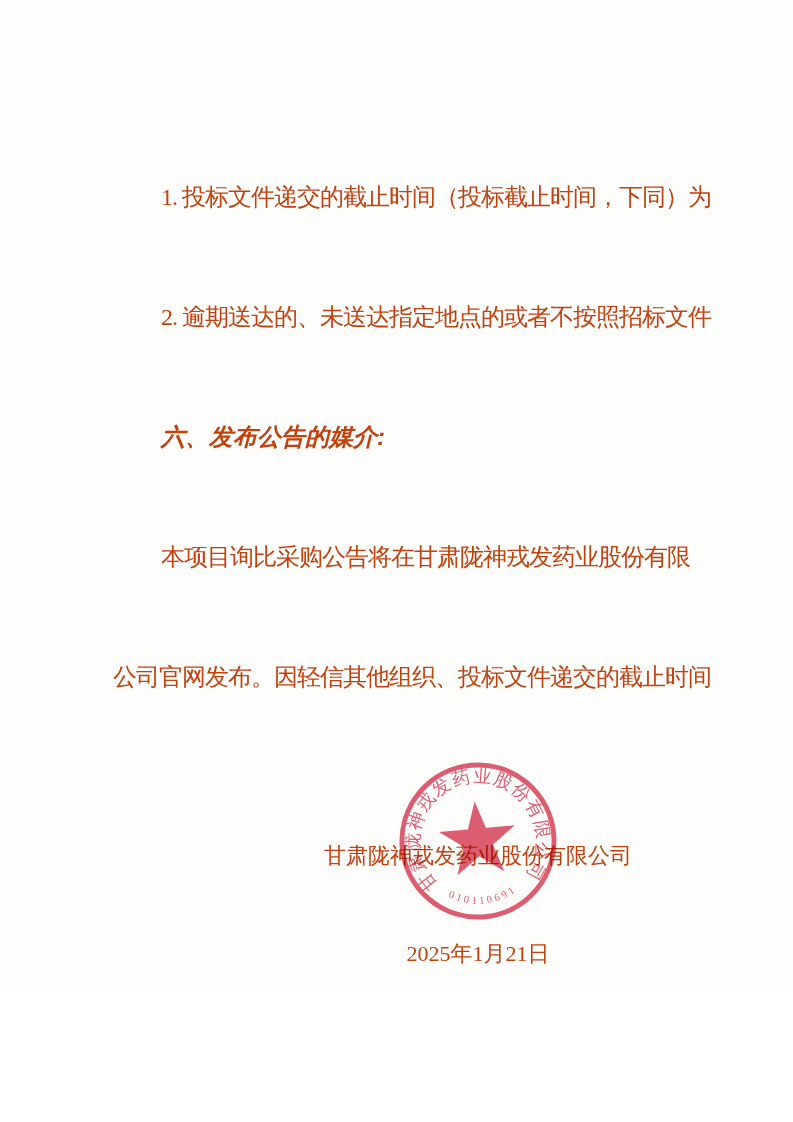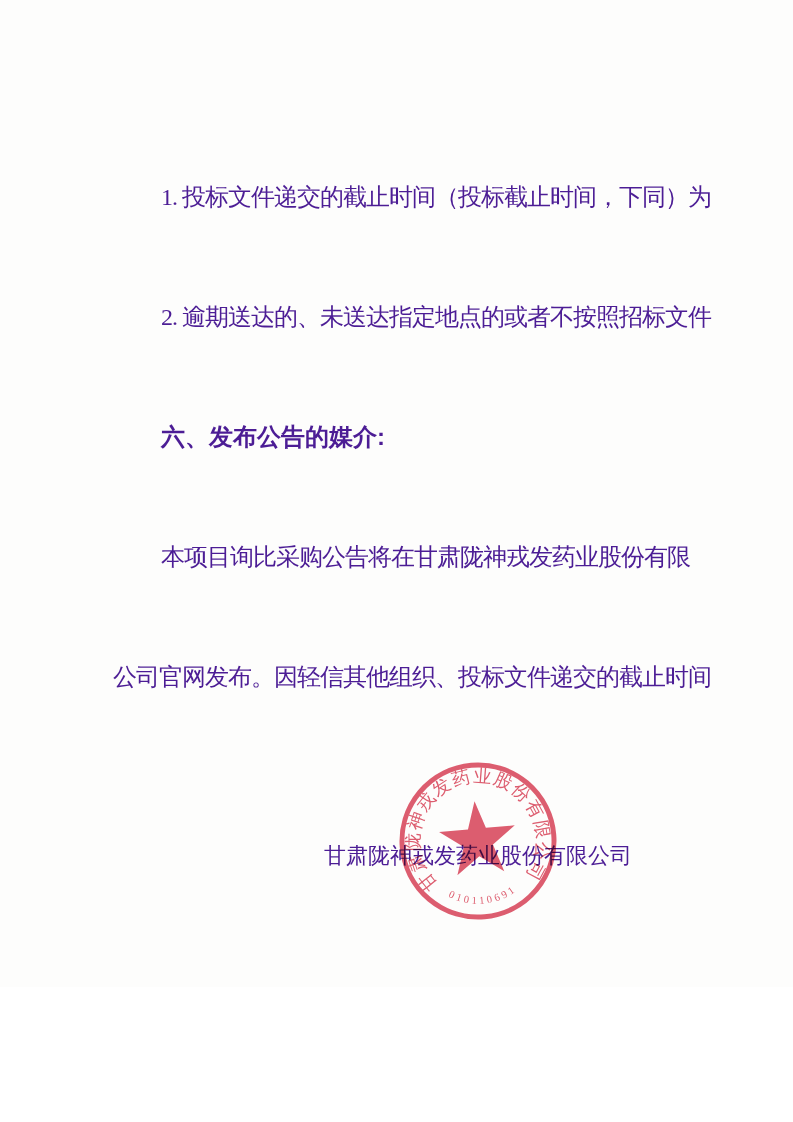--- a/index.html
+++ b/index.html
@@ -2,36 +2,37 @@
 <html><head>
 <meta charset="utf-8">
 <style>
   html,body{margin:0;padding:0;background:#ffffff;}
   .page{
     position:relative;
     width:793px;height:987px;
     background:#fdfdfc;
     overflow:hidden;
     font-family:"Liberation Serif","DejaVu Serif",serif;
-    color:#4c1d95;
+    color:#c2410c;
   }
   .doc{
     position:absolute;
     left:113px;top:97px;
     font-size:24px;
     line-height:40px;
     letter-spacing:-1px;
     white-space:pre;
   }
   .line{height:40px;}
   .indent{padding-left:48px;}
   .heading{
     font-weight:bold;
     font-family:"Liberation Sans","DejaVu Sans",sans-serif;
     letter-spacing:0;
+    font-style:italic;
   }
   .signature{
     position:absolute;
     left:278px;top:790px;
     width:400px;
     text-align:center;
     font-size:22px;
     letter-spacing:0;
     white-space:pre;
   }
@@ -62,20 +63,21 @@
     
     
     
     
     
     
   </div>
 
   <div class="signature">
     <div class="sig-company">甘肃陇神戎发药业股份有限公司</div>
+    <div class="sig-date">2025年1月21日</div>
   </div>
 
   <svg class="seal" viewBox="0 0 172 172" aria-hidden="true">
     <g transform="translate(86,86) rotate(-5)">
       <circle r="76" fill="none" stroke-width="5" stroke="#dc5064"></circle>
       <polygon points="0,-40 9,-12.4 38,-12.4 14.6,4.7 23.5,32.4 0,15.3 -23.5,32.4 -14.6,4.7 -38,-12.4 -9,-12.4" fill="#dc5064"></polygon>
       <path id="sealArcTop" d="M -45.2 37.9 A 59 59 0 1 1 45.2 37.9" fill="none"></path>
       <text font-size="18" letter-spacing="1.5" text-anchor="middle" fill="#dc5064">
         <textPath href="#sealArcTop" startOffset="50%">甘肃陇神戎发药业股份有限公司</textPath>
       </text>

